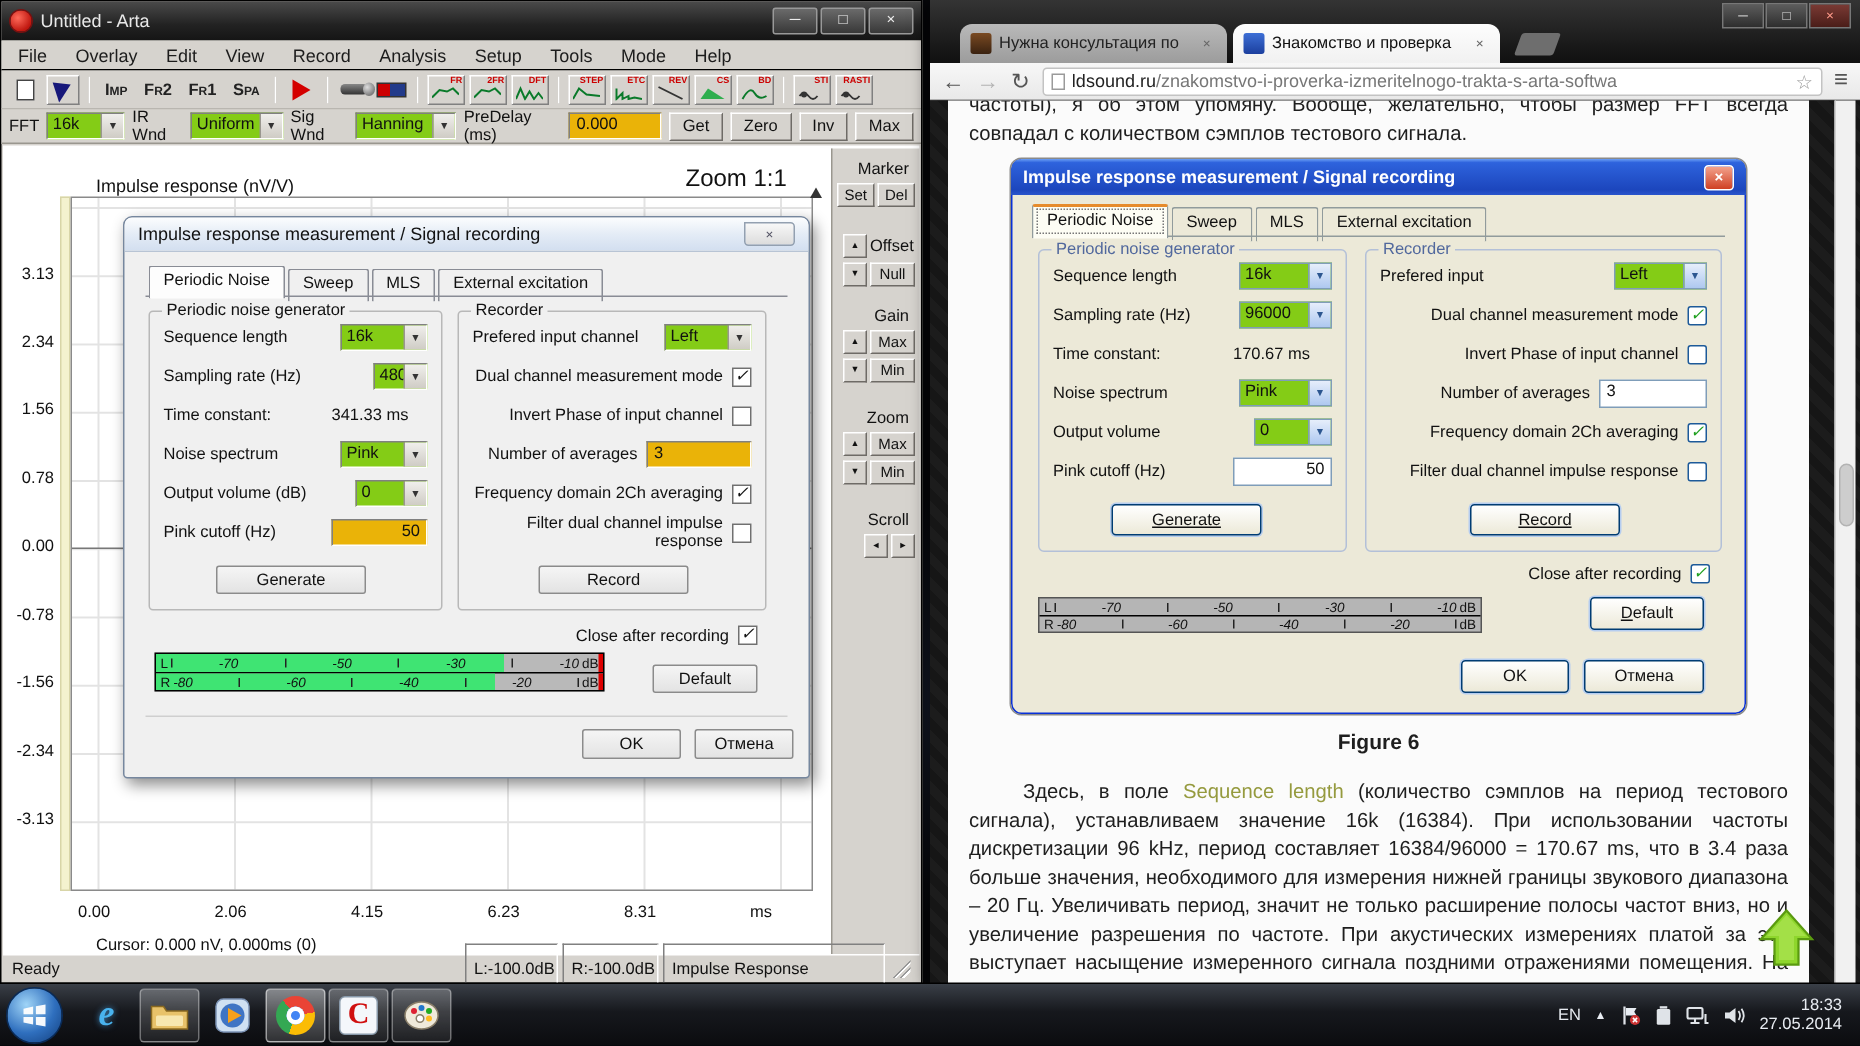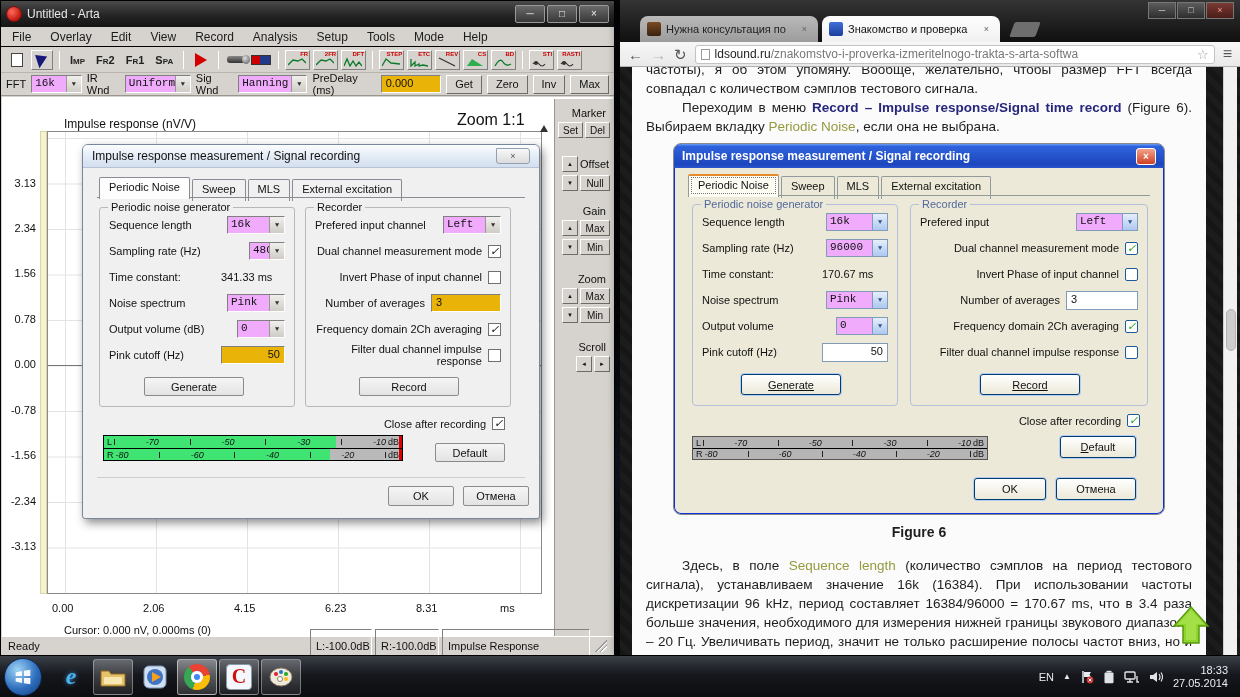--- a/index.html
+++ b/index.html
@@ -29,21 +29,21 @@
   .flag-ic { width:0; height:0; border-left:11px solid #17187a; border-top:5px solid transparent; border-bottom:9px solid transparent; transform:rotate(-18deg); }
   .play-ic { width:0; height:0; border-left:12px solid #d40000; border-top:7px solid transparent; border-bottom:7px solid transparent; }
   .mic-ic { width:18px; height:7px; background:linear-gradient(#888,#333); border-radius:3px; position:relative; }
   .mic-ic::after { content:""; position:absolute; right:-5px; top:-1px; width:8px; height:9px; border-radius:50%; background:radial-gradient(circle at 35% 35%, #ddd, #555); }
   .bar-ic { width:20px; height:10px; background:linear-gradient(90deg,#c00 0 45%, #223a8a 45% 100%); border:1px solid #333; }
   .chartbtn { width:25px; height:20px; position:relative; background:#d6d3ce; border:1px solid; border-color:#fff #808080 #808080 #fff; }
   .chartbtn .lbl { position:absolute; top:0px; right:1px; font-size:6px; font-weight:bold; color:#c00; line-height:6px; }
   .chartbtn svg { position:absolute; left:2px; bottom:2px; }
 
   .a-fft { height:23px; display:flex; align-items:center; gap:5px; padding:0 5px; font-size:11px; color:#111; border-bottom:1px solid #9a978f; background:#d6d3ce; }
-  .combo { display:flex; height:18px; background:#f0abfc; border:1px solid; border-color:#808080 #fff #fff #808080;font-family:Liberation Mono, monospace; }
+  .combo { display:flex; height:18px; background:#84cc16; border:1px solid; border-color:#808080 #fff #fff #808080; }
   .combo .val { flex:1; font-size:11px; padding:1px 3px; white-space:nowrap; overflow:hidden; }
   .combo .dd { width:15px; background:linear-gradient(#f0efec,#cfccc5); border-left:1px solid #9a978f; font-size:7px; color:#333; display:flex; align-items:center; justify-content:center; }
   .tin { height:18px; background:#eab308; border:1px solid; border-color:#808080 #fff #fff #808080; font-size:11px; padding:1px 4px; }
   .sbtn { height:19px; padding:0 8px; background:#d6d3ce; border:1px solid; border-color:#fff #6e6b66 #6e6b66 #fff; font-size:11px; display:flex; align-items:center; justify-content:center; color:#111; }
 
   .a-main { position:absolute; top:96px; left:1px; right:1px; bottom:19px; background:#fff; }
   .plot-title { position:absolute; left:62px; top:20px; font-size:12px; color:#111; }
   .plot-zoom { position:absolute; left:455px; top:14px; font-size:16px; color:#111; }
   .plot-frame { position:absolute; left:45px; top:34px; width:495px; height:463px; border:1px solid #8a8a8a; background:#fff;
     background-image:linear-gradient(to right,#e3e3e3 1px,transparent 1px),linear-gradient(to bottom,#e3e3e3 1px,transparent 1px);
@@ -531,21 +531,20 @@
       <span class="omnibox">
         <span class="pgico"></span>
         <span class="url"><b>ldsound.ru</b><span>/znakomstvo-i-proverka-izmeritelnogo-trakta-s-arta-softwa</span></span>
         <span class="star">☆</span>
       </span>
       <span class="menu-btn">≡</span>
     </div>
     <div class="cbody">
       <div class="content">
         <p class="pp first"><span>частоты), я об этом упомяну. Вообще, желательно, чтобы размер FFT всегда совпадал с количеством сэмплов тестового сигнала.</span></p>
-        <p class="pp"><span class="ind"></span><span>Переходим в меню </span><span class="bnav">Record – Impulse response/Signal time record</span><span> (Figure 6). Выбираем вкладку </span><span class="blink">Periodic Noise</span><span>, если она не выбрана.</span></p>
 
         <div class="figure xp">
           <div class="xtitle">
             <span>Impulse response measurement / Signal recording</span>
             <span class="xclose">×</span>
           </div>
           <div class="tabs" style="left:14px;top:30px">
             <span class="tab sel">Periodic Noise</span>
             <span class="tab">Sweep</span>
             <span class="tab">MLS</span>

